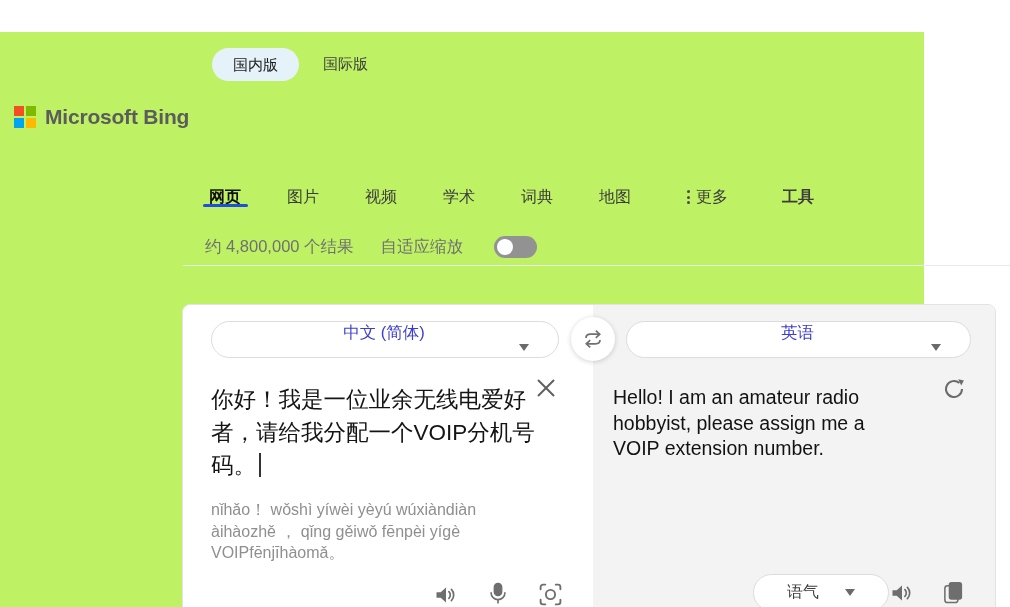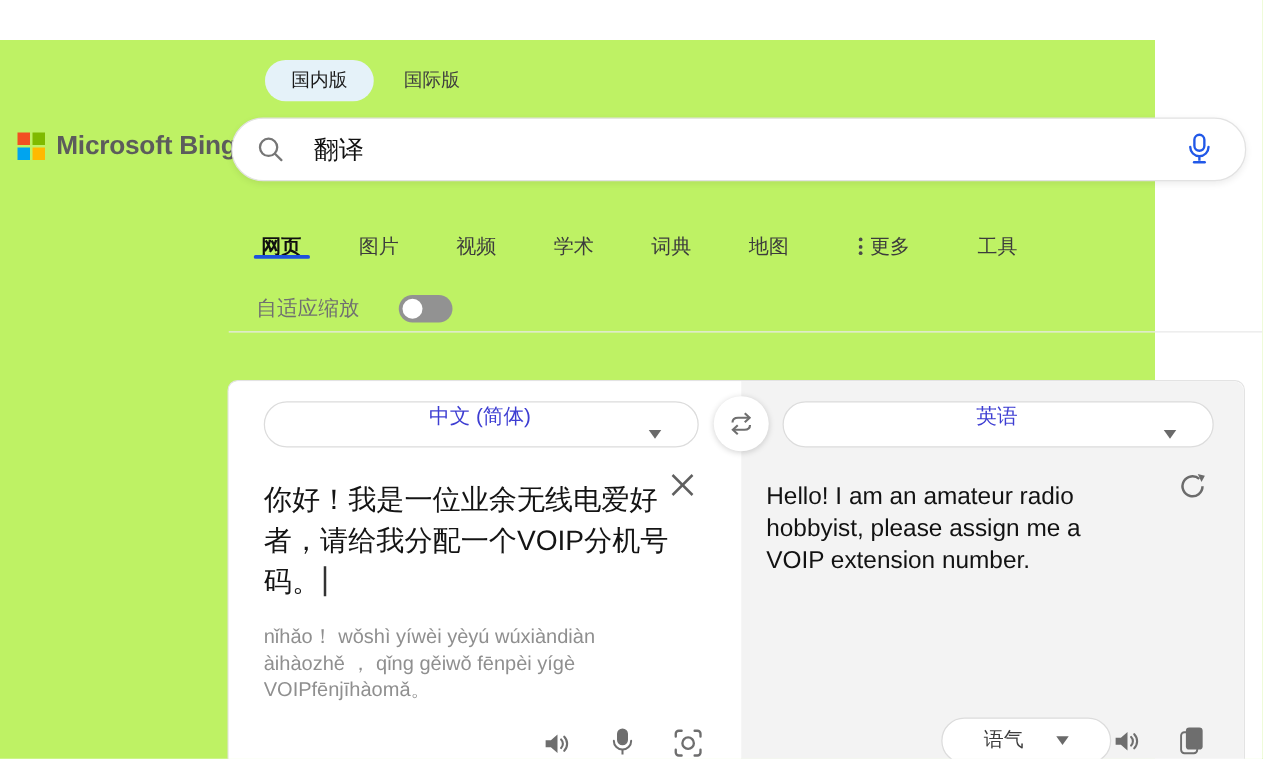--- a/index.html
+++ b/index.html
@@ -23,21 +23,21 @@
   .searchbox { position:absolute; left:185px; top:62px; width:812px; height:51px; background:#fff;
     border:1px solid #e2e2e2; border-radius:28px; box-shadow:0 2px 6px rgba(0,0,0,0.08);
     display:flex; align-items:center; padding:0 27px 0 19px; }
   .search-query { margin-left:23px; font-size:20px; color:#111; }
   .search-mic { margin-left:auto; display:flex; }
 
   
   .tabs { position:absolute; left:209px; top:152px; display:flex; align-items:center; gap:46px; font-size:16px; color:#3c3c3c; height:26px; }
   .tab-active { font-weight:bold; color:#0f0f0f; }
   .tab-more { display:flex; align-items:center; gap:6px; margin-left:10px; }
-  .tab-tools { margin-left:8px; }
+  .tab-tools { margin-left:8px;font-weight:bold; }
   .dots { display:flex; flex-direction:column; gap:2.5px; }
   .dots i { width:3px; height:3px; border-radius:50%; background:#4a4a4a; }
   .tab-underline { position:absolute; left:203px; top:172px; width:45px; height:3px; border-radius:2px; background:var(--accent-blue,#1d51dd); }
 
   
   .results-bar { position:absolute; left:205px; top:202px; display:flex; align-items:center; gap:27px; font-size:16.5px; color:#707070; height:26px; }
   .toggle { position:relative; width:43px; height:22px; border-radius:11px; background:var(--toggle-gray,#929292); margin-left:4px; }
   .toggle .knob { position:absolute; left:3px; top:3px; width:16px; height:16px; border-radius:50%; background:#fff; }
   .divider { position:absolute; left:183px; top:233px; width:827px; height:1px; background:#e9e9e9; }
 
@@ -86,37 +86,20 @@
   <div class="logo">
     <div class="ms-squares">
       <span class="sq-r"></span>
         <span class="sq-g"></span>
         <span class="sq-b"></span>
         <span class="sq-y"></span>
     </div>
     <span class="logo-text">Microsoft Bing</span>
   </div>
 
-  <div class="searchbox">
-    <span style="display:flex">
-      <svg width="23" height="23" viewBox="0 0 24 24">
-          <circle cx="10.3" cy="10.3" r="7.2" fill="none" stroke="#767676" stroke-width="1.9"></circle>
-          <line x1="15.6" y1="15.6" x2="21" y2="21" stroke="#767676" stroke-width="1.9" stroke-linecap="round"></line>
-        </svg>
-    </span>
-    <span class="search-query">翻译</span>
-    <span class="search-mic">
-      <svg width="19" height="27" viewBox="0 0 20 27">
-          <rect x="5.8" y="1.2" width="8.4" height="13.5" rx="4.2" fill="none" stroke="#2158e8" stroke-width="2"></rect>
-          <path d="M2.3 11.5 a7.7 7.7 0 0 0 15.4 0" fill="none" stroke="#2158e8" stroke-width="2" stroke-linecap="round"></path>
-          <line x1="10" y1="19.6" x2="10" y2="23" stroke="#2158e8" stroke-width="2"></line>
-          <line x1="5.5" y1="24.3" x2="14.5" y2="24.3" stroke="#2158e8" stroke-width="2" stroke-linecap="round"></line>
-        </svg>
-    </span>
-  </div>
 
   <div class="tabs">
     <span class="tab-active">网页</span>
     <span>图片</span>
     <span>视频</span>
     <span>学术</span>
     <span>词典</span>
     <span>地图</span>
     <span class="tab-more">
       <span class="dots">
@@ -124,20 +107,21 @@
           <i></i>
           <i></i>
         </span>
       <span>更多</span>
     </span>
     <span class="tab-tools">工具</span>
   </div>
   <div class="tab-underline"></div>
 
   <div class="results-bar">
+    <span>约 4,800,000 个结果</span>
     <span>自适应缩放</span>
     <span class="toggle">
         <span class="knob"></span>
       </span>
   </div>
   <div class="divider"></div>
 
   <div class="card">
 
     <div class="panel panel-left">

